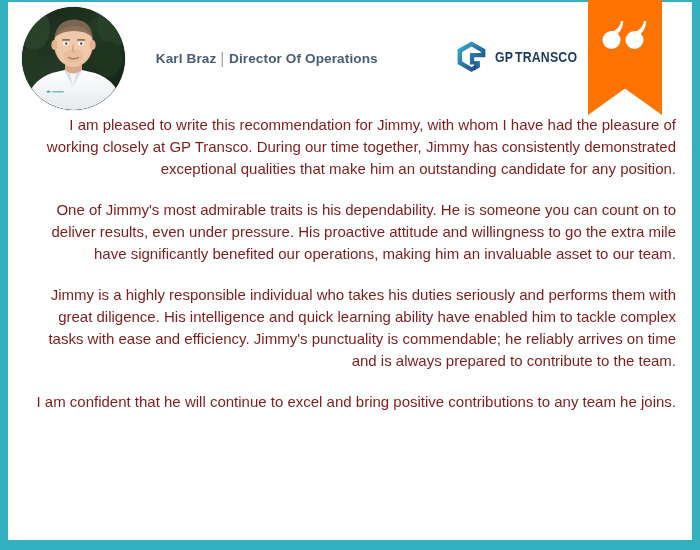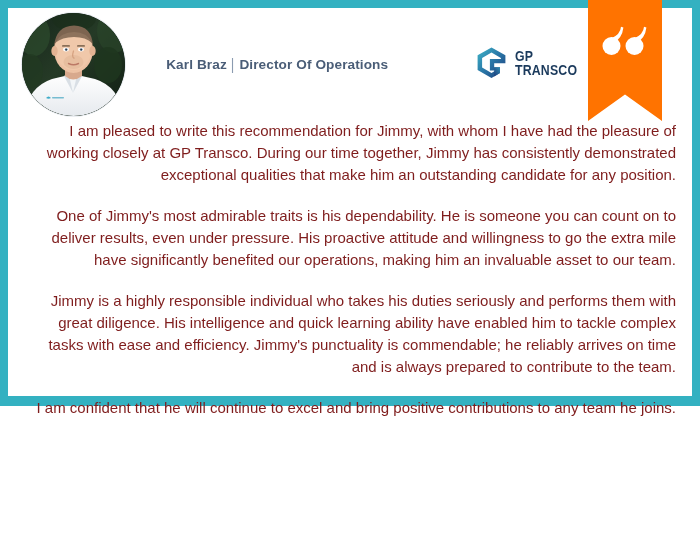--- a/index.html
+++ b/index.html
@@ -11,24 +11,24 @@
     height: 550px;
     overflow: hidden;
     background: #ffffff;
     font-family: "Liberation Sans", sans-serif;
   }
 
   
   #testimonial-card {
     position: relative;
     width: 700px;
-    height: 406px;
+    height: 550px;
     box-sizing: border-box;
     background: #33B1C1;
-    padding: 8px 8px 10px 8px;
+    padding: 2px 8px 10px 8px;
   }
   #card-inner {
     position: relative;
     width: 100%;
     height: 100%;
     box-sizing: border-box;
     background: #ffffff;
     overflow: visible;
   }
 
@@ -84,21 +84,20 @@
   #brand-logo {
     flex: 0 0 auto;
     display: flex;
     align-items: center;
     gap: 7px;
     margin-right: 106px;
   }
   #brand-mark { width: 33px; height: 37px; display: block; }
   #brand-wordmark {
     display: flex;
-    flex-direction: column;
     line-height: 0.98;
     color: #1B3A5C;
   }
   #brand-line-1 {
     font-size: 14px;
     font-weight: bold;
     letter-spacing: 0.3px;
     transform: scaleX(0.88);
     transform-origin: left center;
   }

